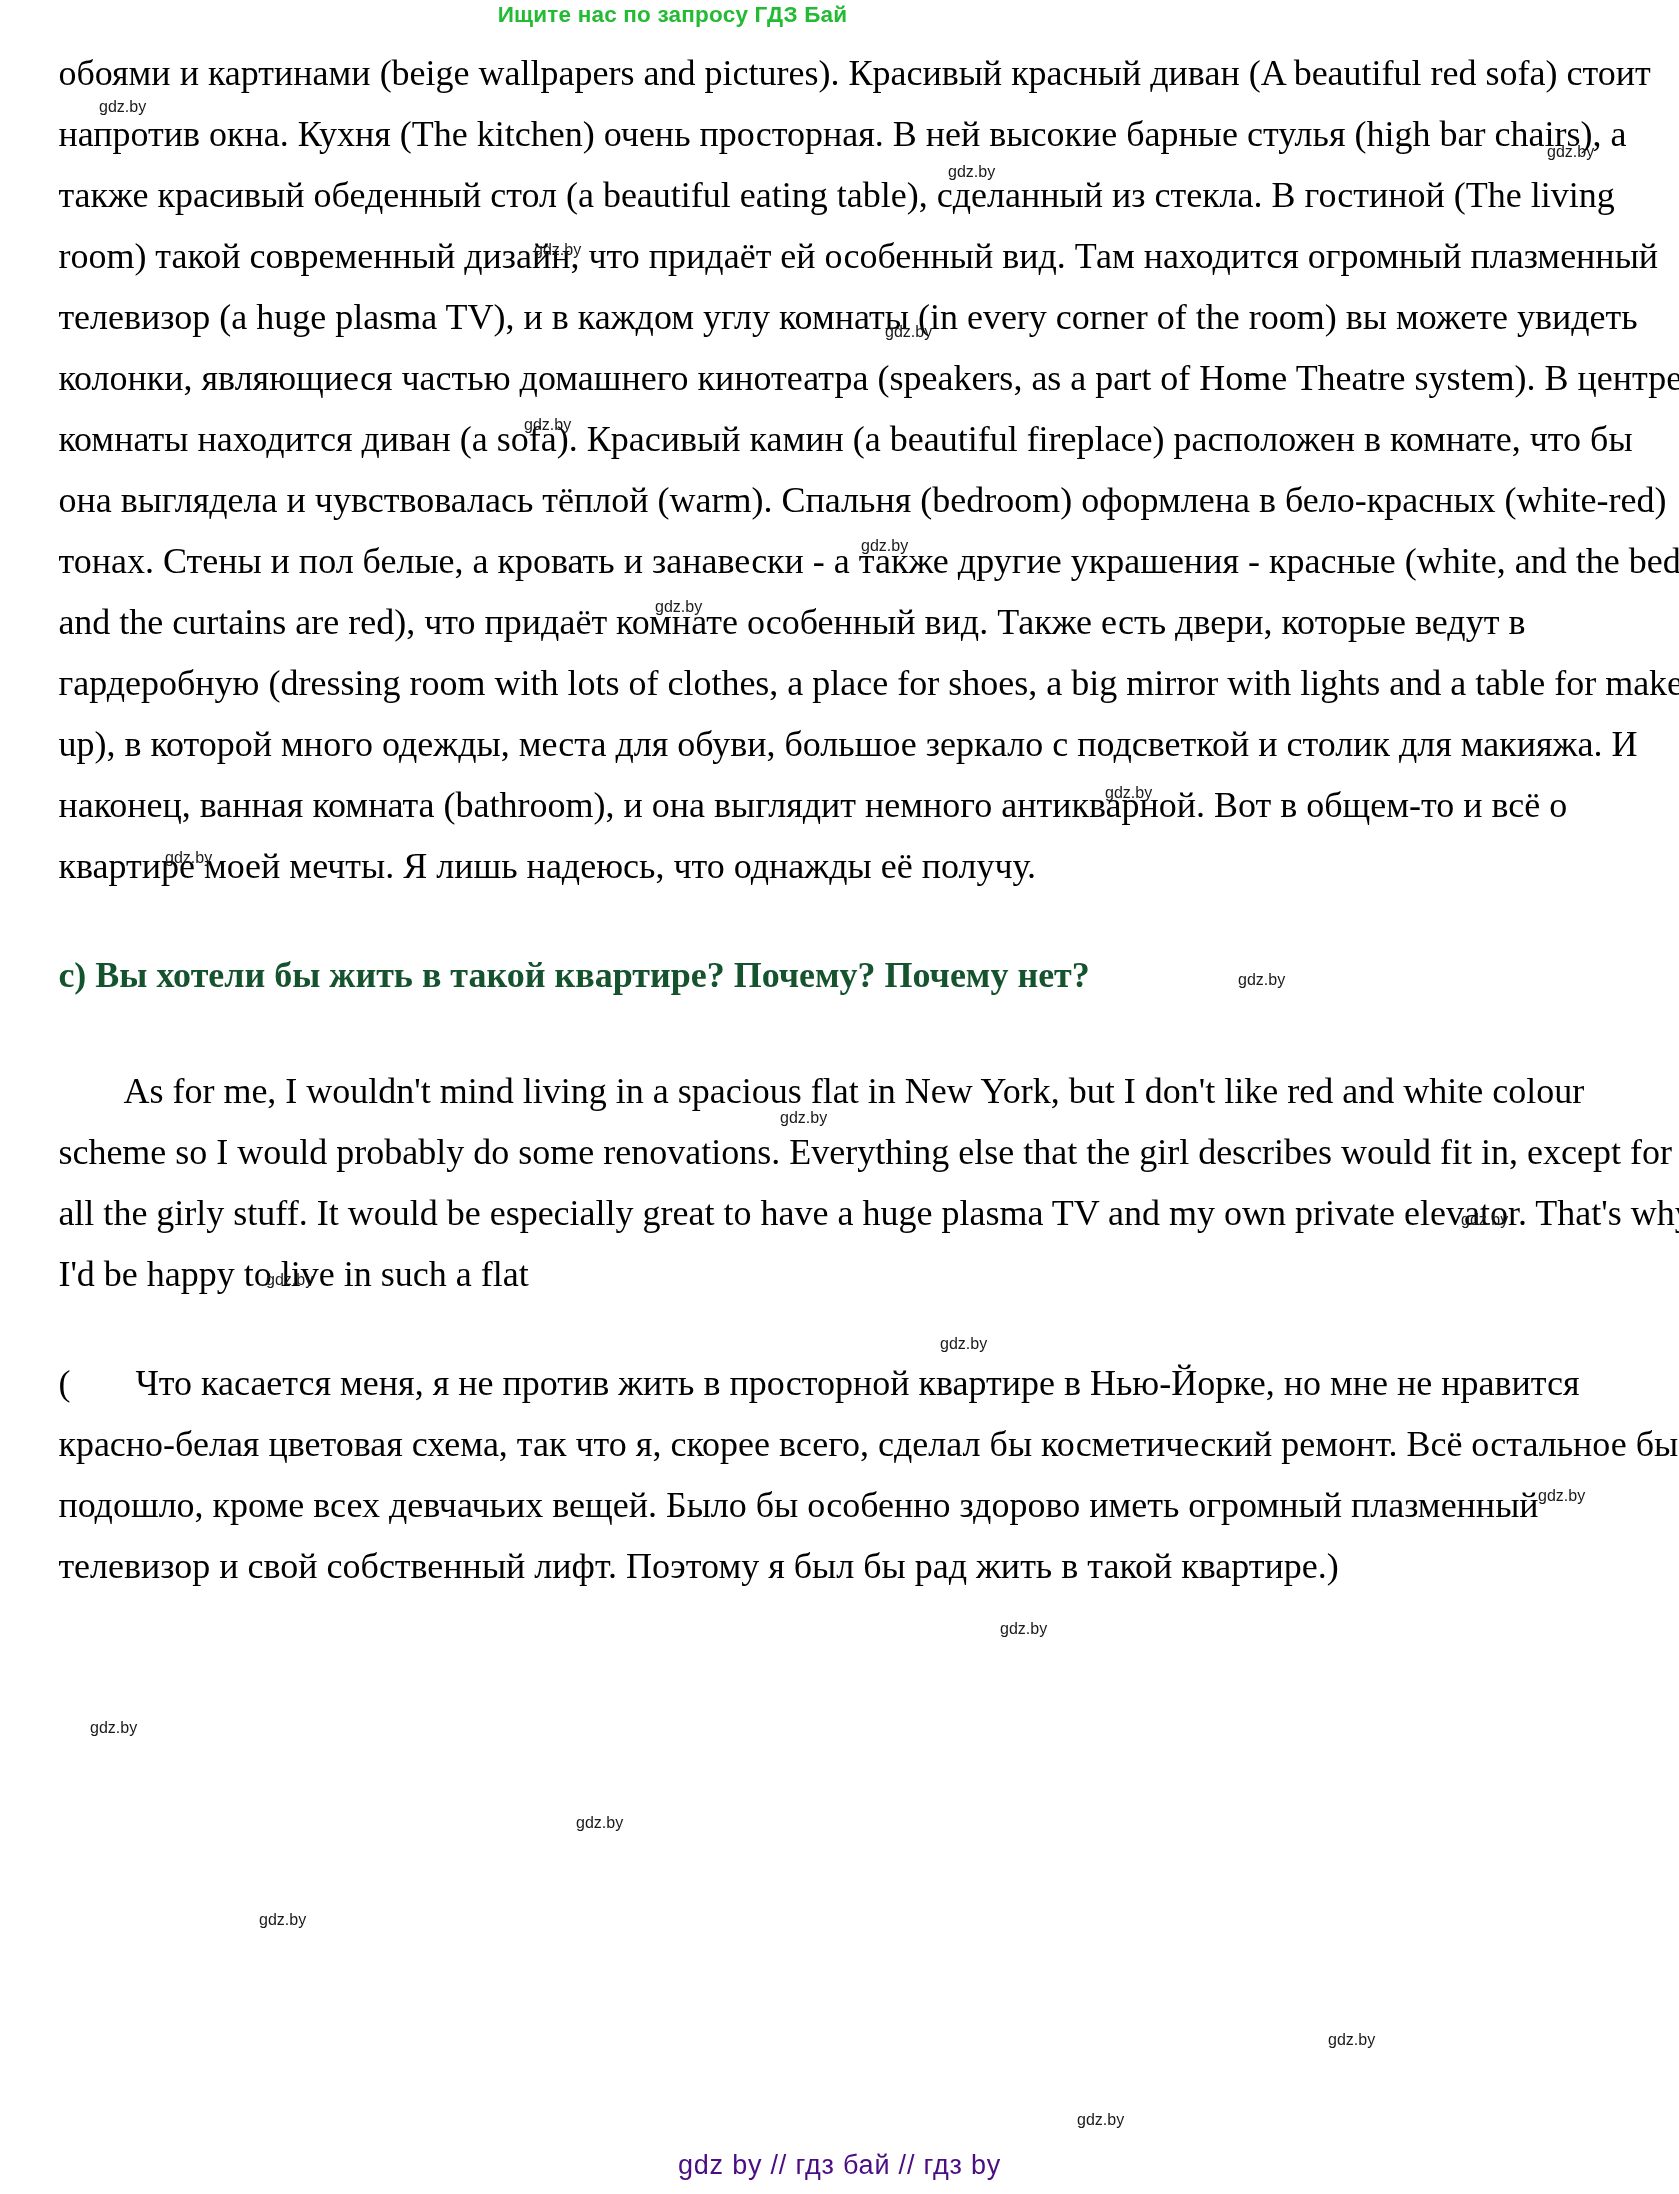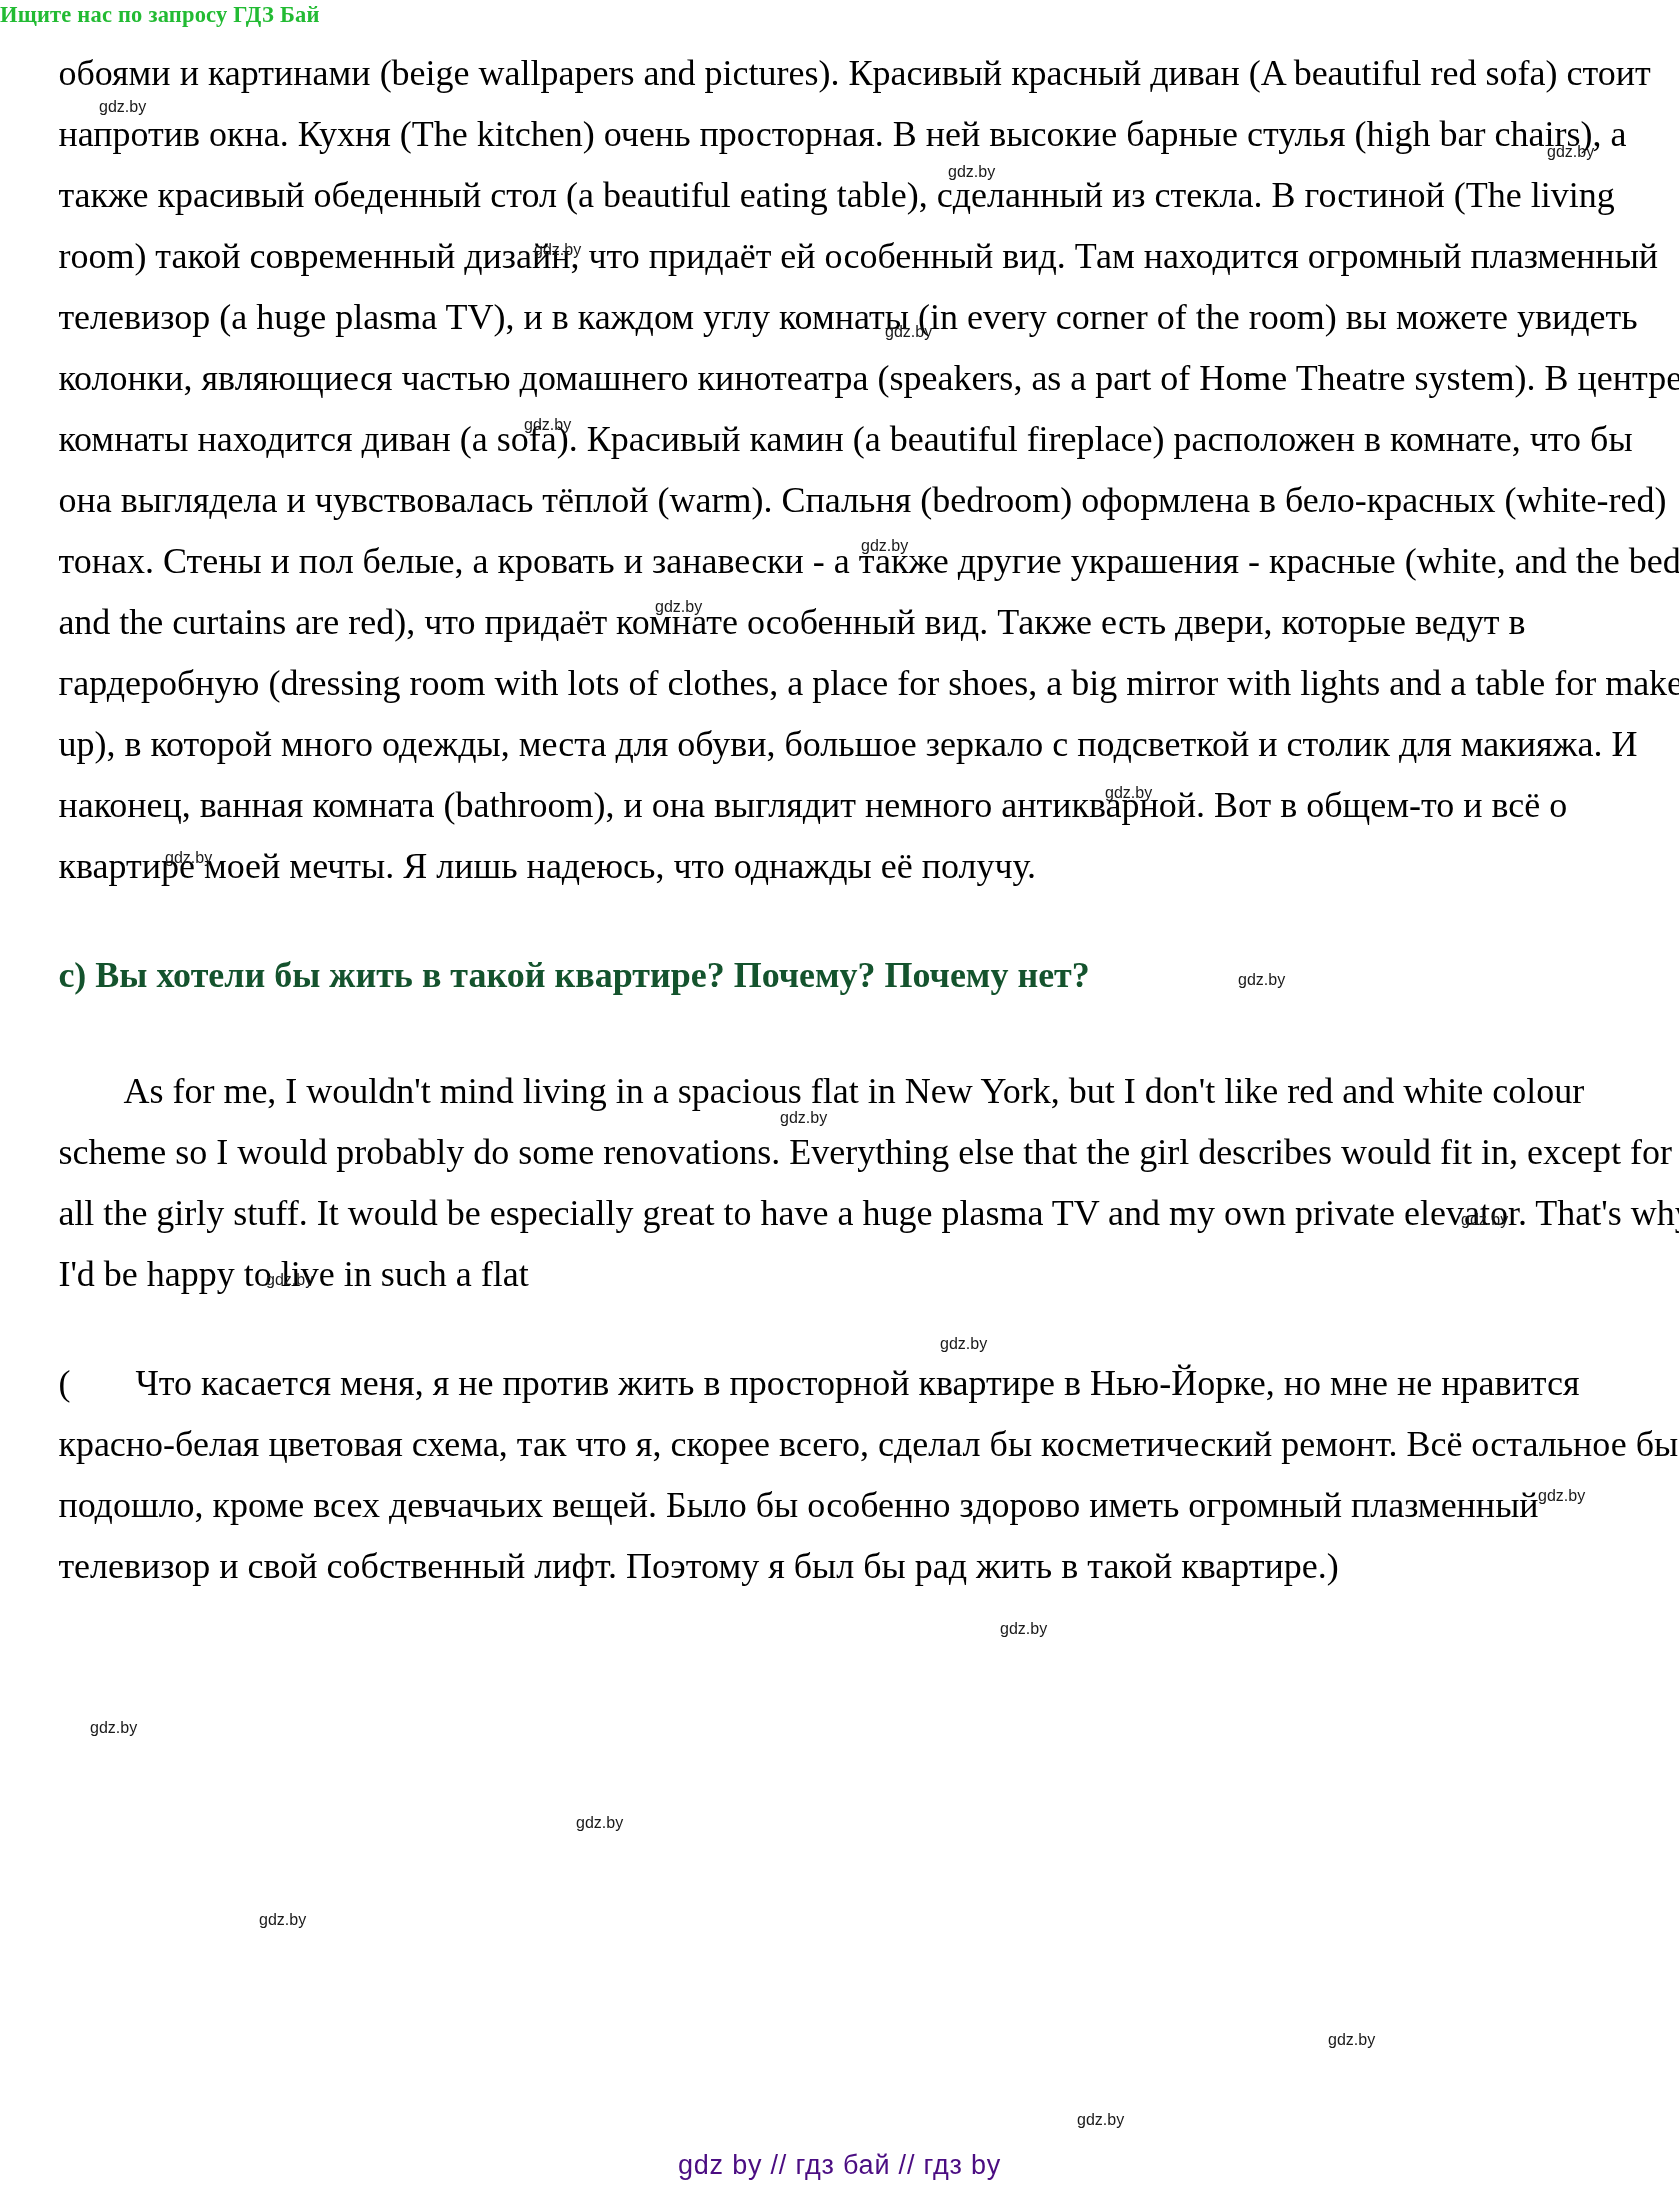--- a/index.html
+++ b/index.html
@@ -18,22 +18,22 @@
     background:#ffffff;
     overflow:hidden;
   }
 
   
   .promo {
     position:absolute;
     top:1.7px;
     left:0;
     width:1345px;
-    text-align:left;
-    font-family:Liberation Serif, serif;
+    text-align:center;
+    font-family:Liberation Sans, sans-serif;
     font-size:22.5px;
     font-weight:700;
     letter-spacing:0.2px;
     color:#22bb33;
     white-space:nowrap;
   }
 
   
   .doc {
     position:absolute;

